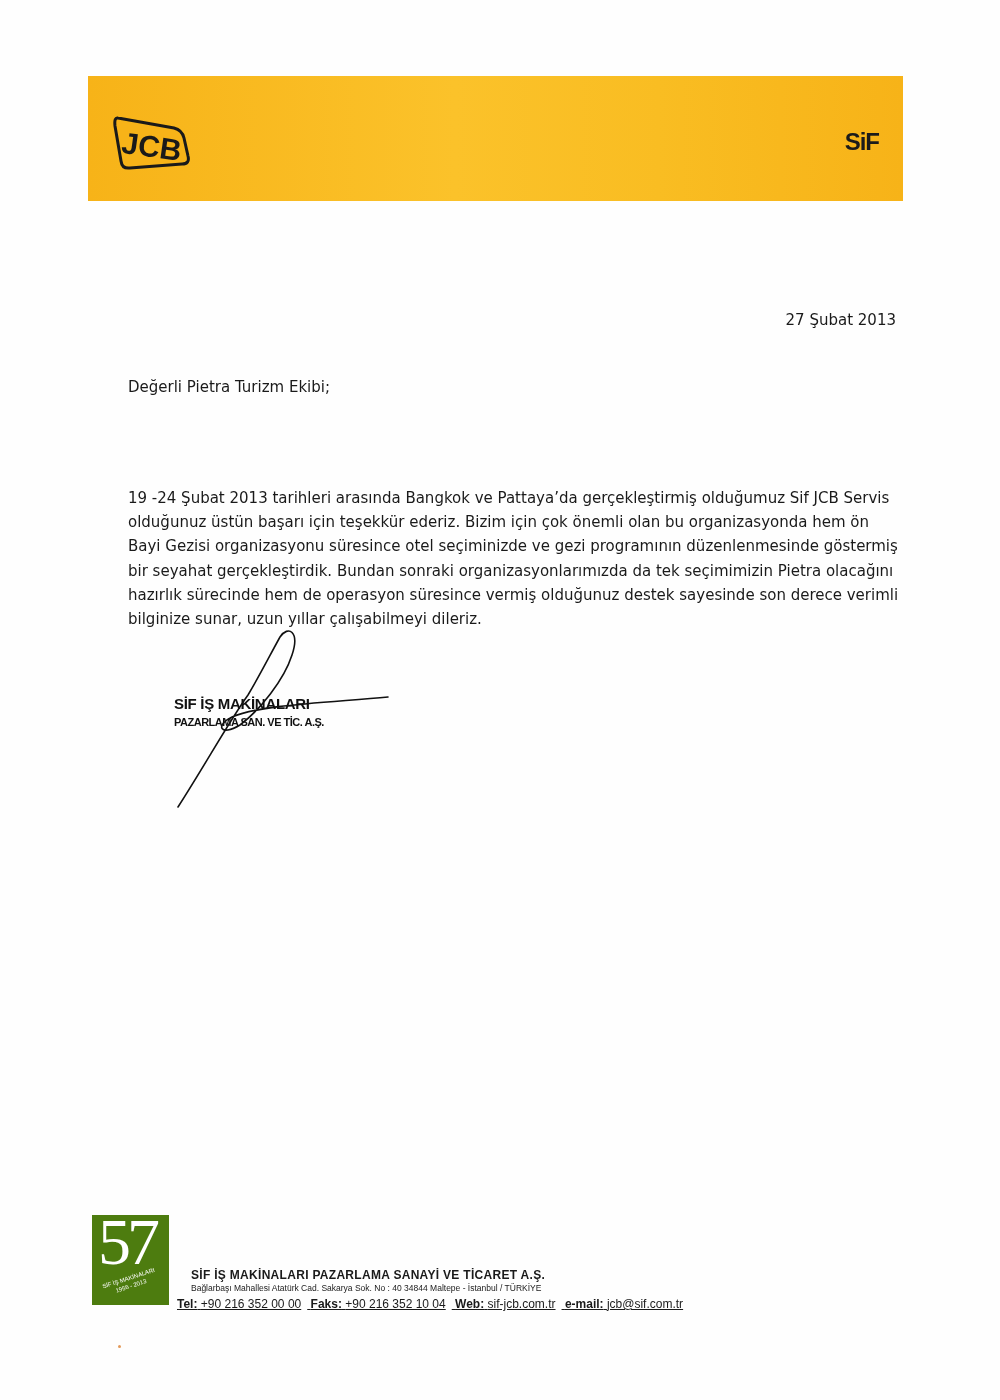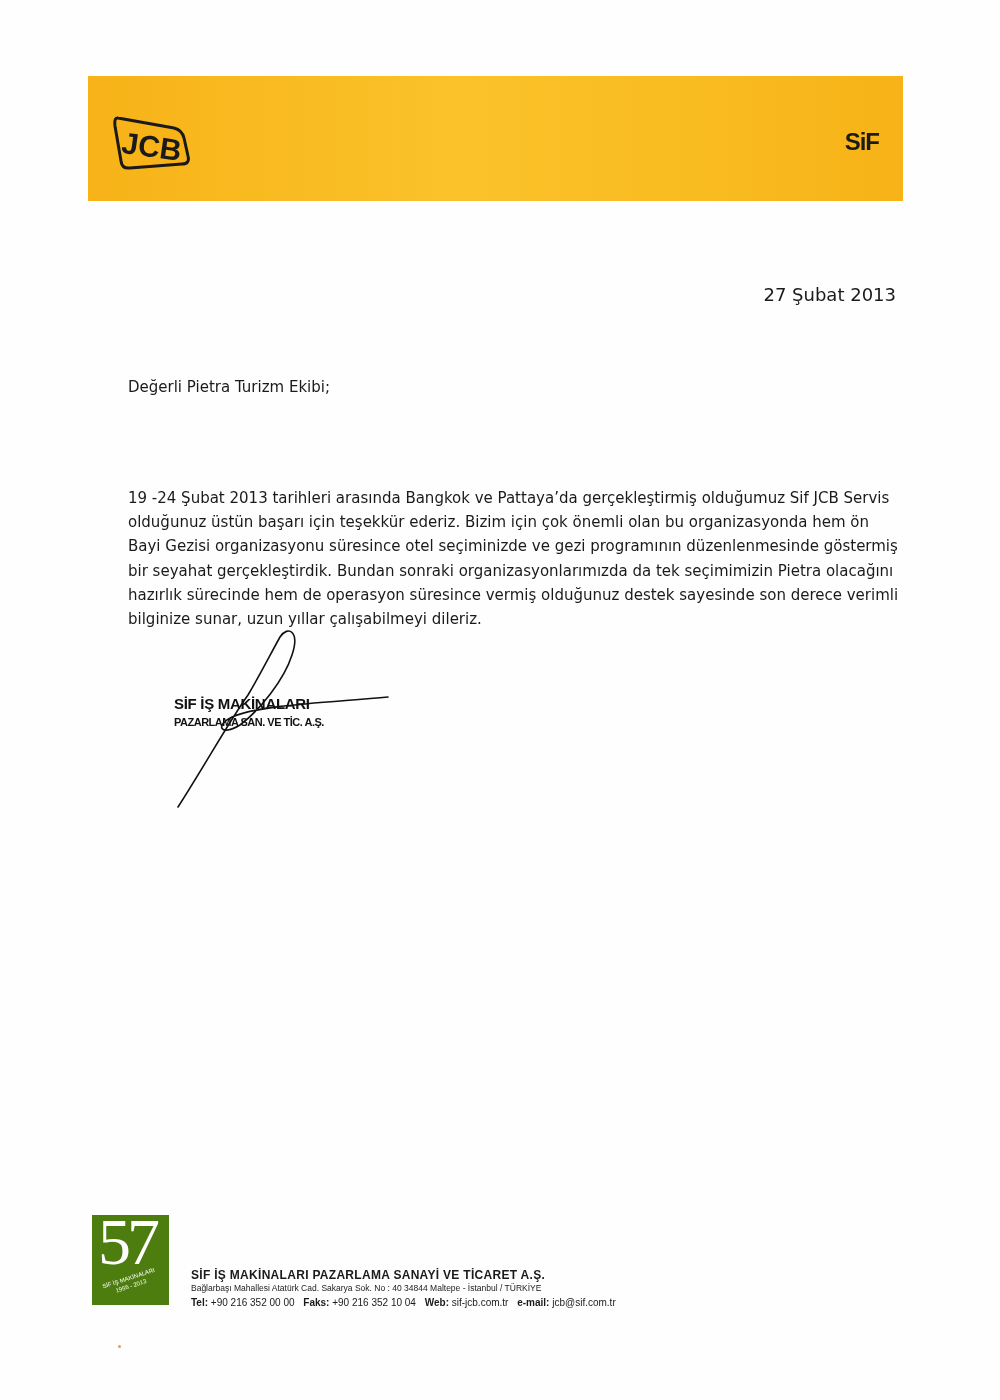--- a/index.html
+++ b/index.html
@@ -43,23 +43,23 @@
       top: 52px;
       font-family: "Liberation Sans", sans-serif;
       font-weight: bold;
       font-size: 24px;
       letter-spacing: -1px;
       color: #1b1b1b;
     }
     .date {
       position: absolute;
       right: 104px;
-      top: 284px;
+      top: 311px;
       font-family: "DejaVu Sans", sans-serif;
-      font-size: 18px;
+      font-size: 15px;
     }
     .salutation {
       position: absolute;
       left: 128px;
       top: 378px;
       font-size: 15px;
     }
     .body-text {
       position: absolute;
       left: 128px;
@@ -145,27 +145,28 @@
     .footer-address {
       position: absolute;
       left: 191px;
       top: 1283px;
       font-family: "Liberation Sans", sans-serif;
       font-size: 8.5px;
       color: #1a1a1a;
     }
     .footer-contact {
       position: absolute;
-      left: 191px;
+      left: 177px;
       top: 1297px;
       font-family: "Liberation Sans", sans-serif;
-      font-size: 10px;
+      font-size: 12px;
       font-weight: bold;
       color: #1a1a1a;
       white-space: nowrap;
+      text-decoration: underline;
     }
     .footer-contact .lbl { font-weight: bold; }
     .footer-contact .val { font-weight: normal; margin-right: 6px; }
     .watermark {
       position: absolute;
       right: 44px;
       top: 1333px;
       font-family: "Liberation Sans", sans-serif;
       font-weight: bold;
       font-size: 32px;

